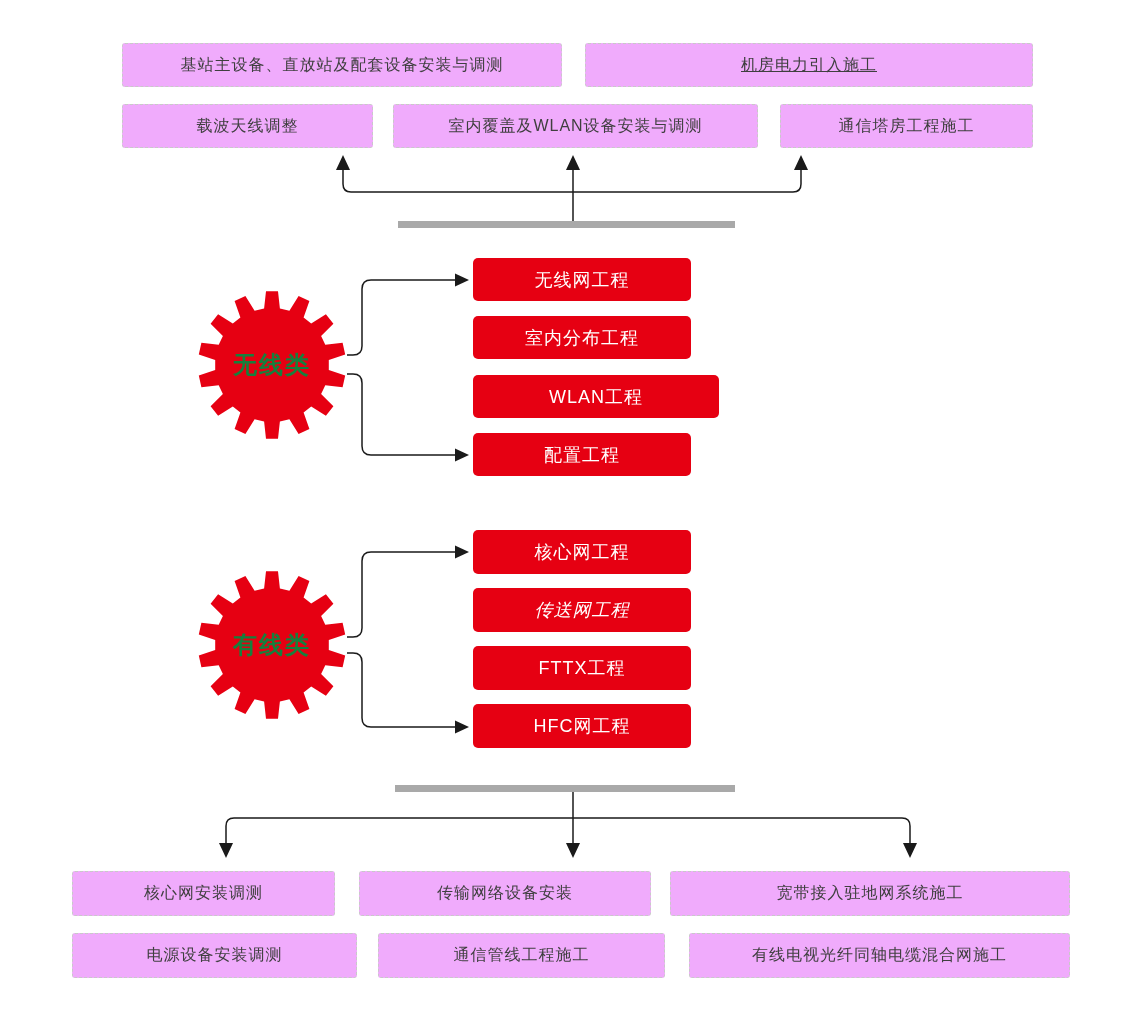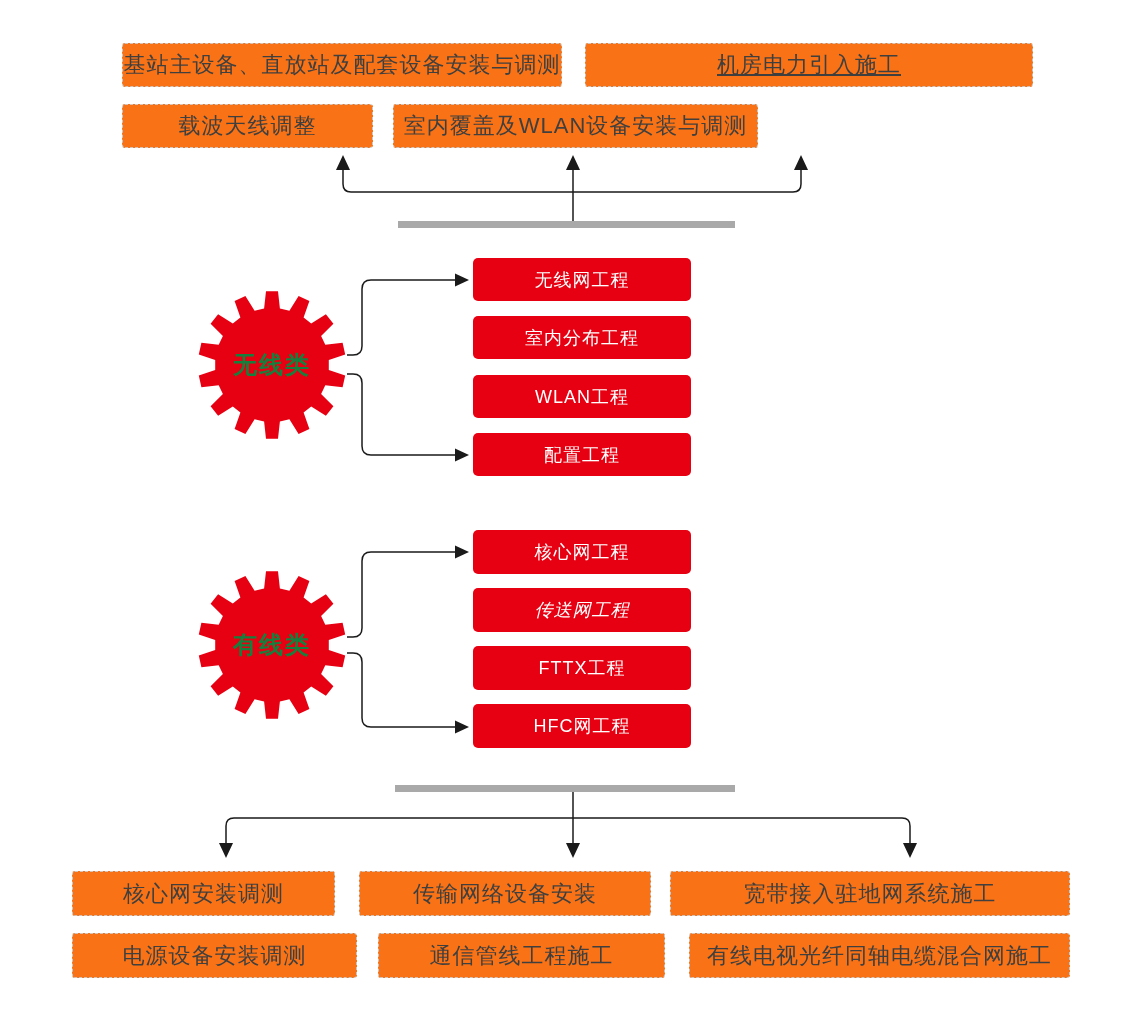--- a/index.html
+++ b/index.html
@@ -3,22 +3,22 @@
 <meta charset="utf-8">
 <style>
   html,body{margin:0;padding:0;background:#fff;font-family:"Liberation Sans",sans-serif;}
   .canvas{position:relative;width:1145px;height:1019px;background:#fff;margin:0 auto;overflow:hidden;}
   .overlay{position:absolute;left:0;top:0;width:1145px;height:1019px;pointer-events:none;}
   .ln{fill:none;stroke:var(--line,#1a1a1a);stroke-width:1.5;}
   .ah{fill:var(--line,#1a1a1a);stroke:none;}
   .bar{fill:var(--bar,#a9a9a9);stroke:none;}
   .gear-path{fill:var(--red,#e60012);}
   .dbox{position:absolute;box-sizing:border-box;border:1px dashed var(--border,#c9c9c9);border-radius:3px;
-        background:#f97316;display:flex;align-items:center;justify-content:center;
-        font-size:22px;color:var(--text,#3f3f3f);letter-spacing:1px;white-space:nowrap;}
+        background:#f0abfc;display:flex;align-items:center;justify-content:center;
+        font-size:16px;color:var(--text,#3f3f3f);letter-spacing:1px;white-space:nowrap;}
   .rbox{position:absolute;box-sizing:border-box;border-radius:5px;background:var(--red,#e60012);
         display:flex;align-items:center;justify-content:center;color:#ffffff;font-size:18px;letter-spacing:1px;white-space:nowrap;}
   .gearwrap{position:absolute;width:170px;height:170px;}
   .gearwrap svg{position:absolute;left:0;top:0;width:170px;height:170px;}
   .gearlabel{position:absolute;left:0;top:0;width:170px;height:170px;display:flex;align-items:center;justify-content:center;
         color:#15803d;font-size:24px;font-weight:bold;letter-spacing:2px;}
 </style>
 </head>
 <body>
 
@@ -50,31 +50,32 @@
     <path class="ln" d="M226 845 L226 826 Q226 818 234 818 L902 818 Q910 818 910 826 L910 845"></path>
     <polygon class="ah" points="226,858 219,843 233,843"></polygon>
     <polygon class="ah" points="573,858 566,843 580,843"></polygon>
     <polygon class="ah" points="910,858 903,843 917,843"></polygon>
   </svg>
 
   <div class="dbox" style="left:122px;top:43px;width:440px;height:44px;">基站主设备、直放站及配套设备安装与调测</div>
   <div class="dbox" style="left:585px;top:43px;width:448px;height:44px;text-decoration:underline;">机房电力引入施工</div>
   <div class="dbox" style="left:122px;top:104px;width:251px;height:44px;">载波天线调整</div>
   <div class="dbox" style="left:393px;top:104px;width:365px;height:44px;">室内覆盖及WLAN设备安装与调测</div>
+  <div class="dbox" style="left:780px;top:104px;width:253px;height:44px;">通信塔房工程施工</div>
 
   <div class="gearwrap" style="left:187px;top:280px;">
     <svg viewBox="0 0 170 170">
         <path d="M77.1 28.6L79.0 11.2L91.0 11.2L92.9 28.6L102.4 30.7L111.6 16.0L122.4 21.1L116.6 37.6L124.2 43.6L138.9 34.3L146.4 43.7L134.1 56.0L138.3 64.7L155.6 62.8L158.2 74.4L141.8 80.1L141.8 89.9L158.2 95.6L155.6 107.2L138.3 105.3L134.1 114.0L146.4 126.3L138.9 135.7L124.2 126.4L116.6 132.4L122.4 148.9L111.6 154.0L102.4 139.3L92.9 141.4L91.0 158.8L79.0 158.8L77.1 141.4L67.6 139.3L58.4 154.0L47.6 148.9L53.4 132.4L45.8 126.4L31.1 135.7L23.6 126.3L35.9 114.0L31.7 105.3L14.4 107.2L11.8 95.6L28.2 89.9L28.2 80.1L11.8 74.4L14.4 62.8L31.7 64.7L35.9 56.0L23.6 43.7L31.1 34.3L45.8 43.6L53.4 37.6L47.6 21.1L58.4 16.0L67.6 30.7Z" class="gear-path"></path>
       </svg>
     <div class="gearlabel">无线类</div>
   </div>
 
   <div class="rbox" style="left:473px;top:258px;width:218px;height:43px;">无线网工程</div>
   <div class="rbox" style="left:473px;top:316px;width:218px;height:43px;">室内分布工程</div>
-  <div class="rbox" style="left:473px;top:375px;width:218px;height:43px;">WLAN工程</div>
+  <div class="rbox" style="left:473px;top:375px;width:246px;height:43px;">WLAN工程</div>
   <div class="rbox" style="left:473px;top:433px;width:218px;height:43px;">配置工程</div>
 
   <div class="gearwrap" style="left:187px;top:560px;">
     <svg viewBox="0 0 170 170">
         <path d="M77.1 28.6L79.0 11.2L91.0 11.2L92.9 28.6L102.4 30.7L111.6 16.0L122.4 21.1L116.6 37.6L124.2 43.6L138.9 34.3L146.4 43.7L134.1 56.0L138.3 64.7L155.6 62.8L158.2 74.4L141.8 80.1L141.8 89.9L158.2 95.6L155.6 107.2L138.3 105.3L134.1 114.0L146.4 126.3L138.9 135.7L124.2 126.4L116.6 132.4L122.4 148.9L111.6 154.0L102.4 139.3L92.9 141.4L91.0 158.8L79.0 158.8L77.1 141.4L67.6 139.3L58.4 154.0L47.6 148.9L53.4 132.4L45.8 126.4L31.1 135.7L23.6 126.3L35.9 114.0L31.7 105.3L14.4 107.2L11.8 95.6L28.2 89.9L28.2 80.1L11.8 74.4L14.4 62.8L31.7 64.7L35.9 56.0L23.6 43.7L31.1 34.3L45.8 43.6L53.4 37.6L47.6 21.1L58.4 16.0L67.6 30.7Z" class="gear-path"></path>
       </svg>
     <div class="gearlabel">有线类</div>
   </div>
 
   <div class="rbox" style="left:473px;top:530px;width:218px;height:44px;">核心网工程</div>

